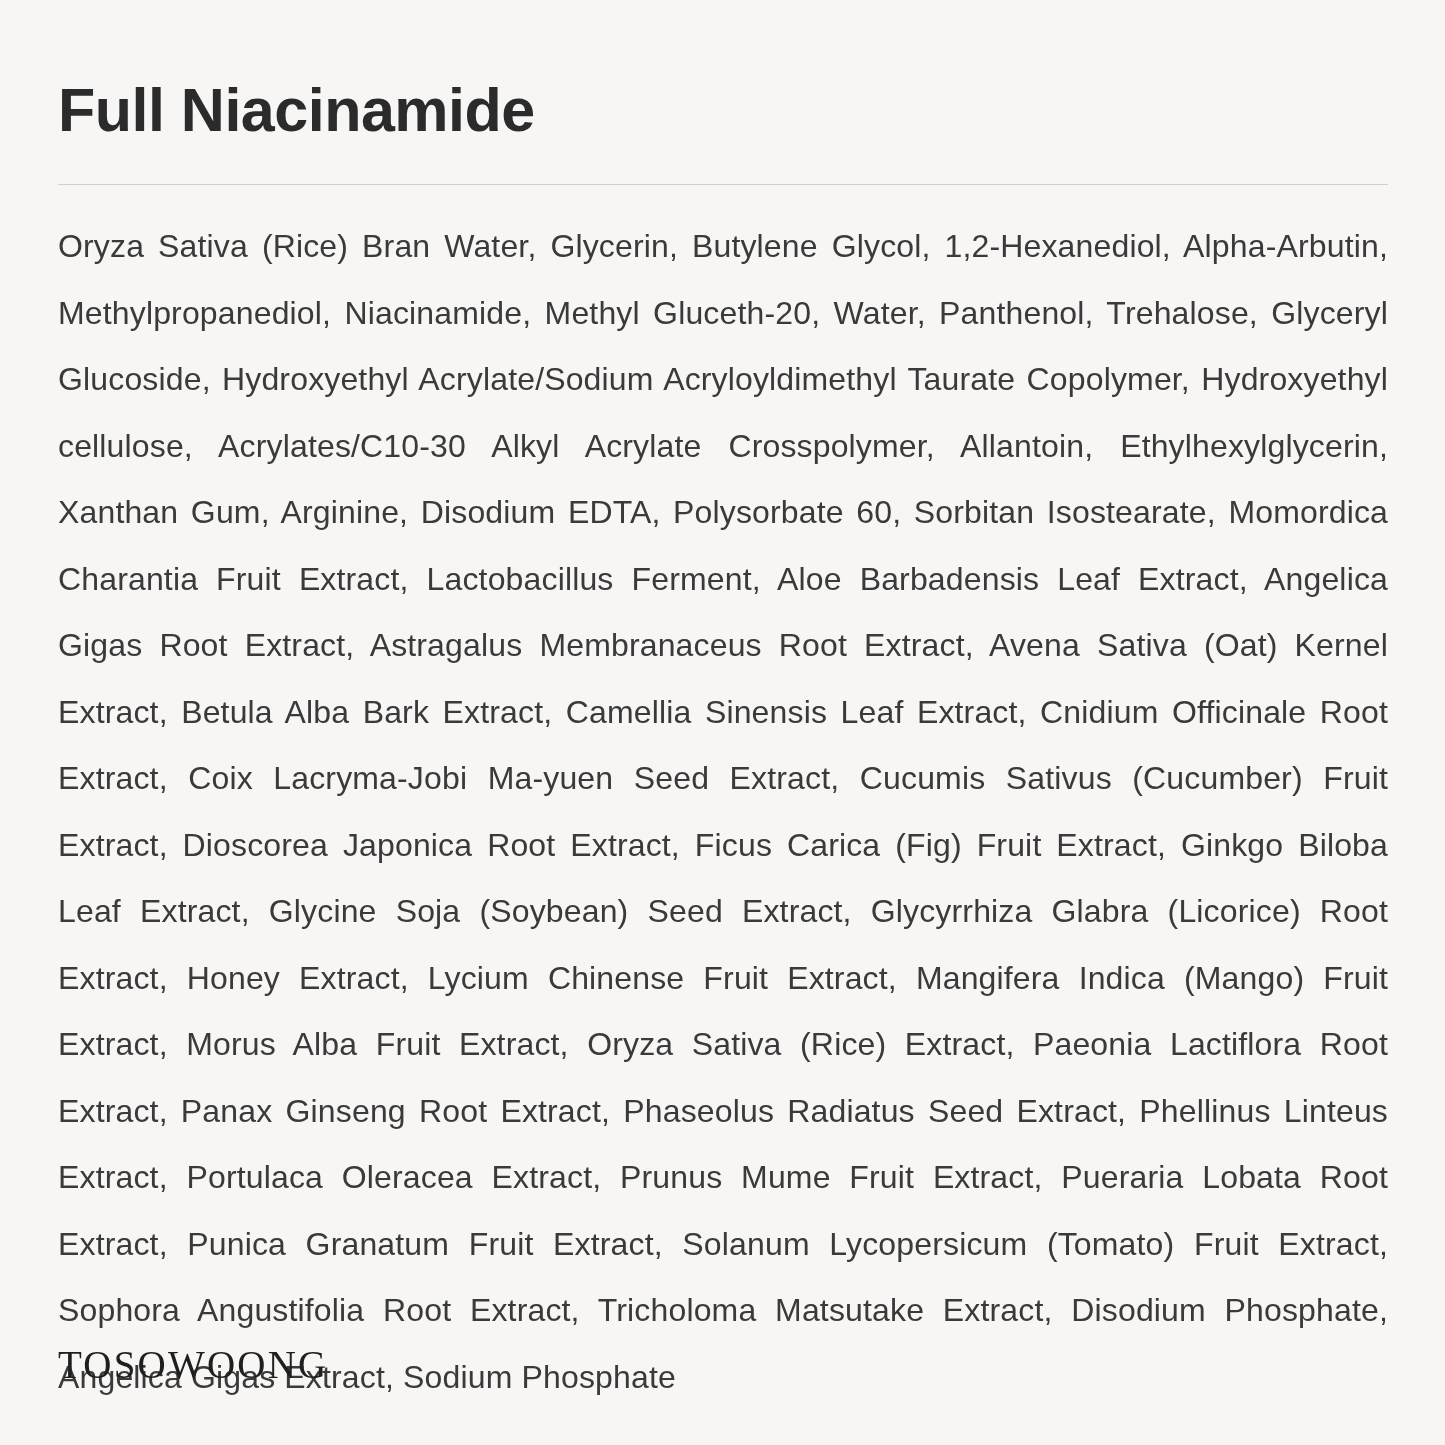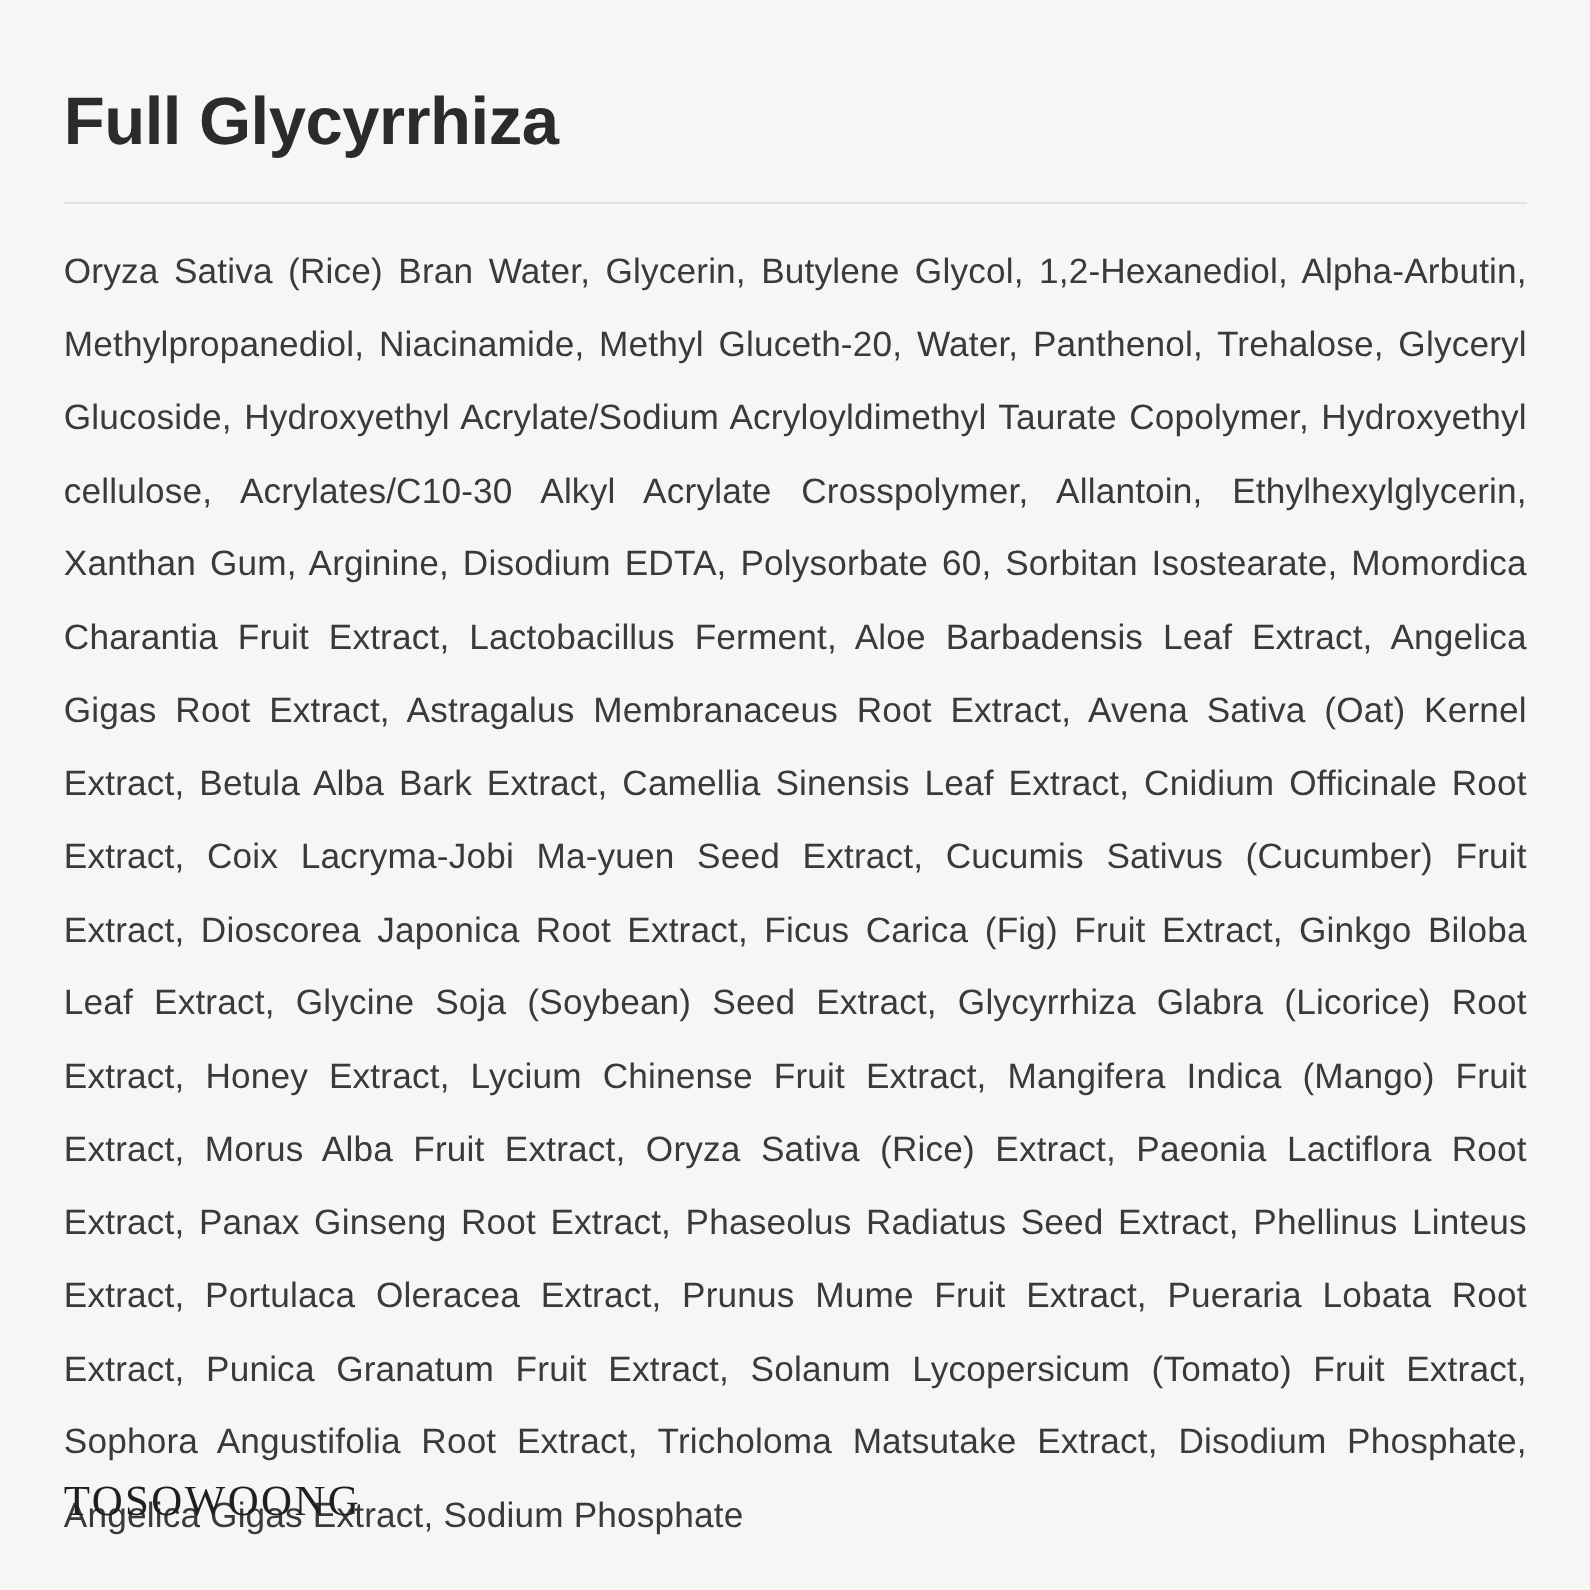--- a/index.html
+++ b/index.html
@@ -55,17 +55,17 @@
     font-size: 39px;
     letter-spacing: 2.2px;
     color: #1f1f1f;
     font-weight: 400;
   }
 </style>
 </head>
 <body>
 
 <div class="page">
-  <h1 class="title">Full Glycyrrhiza</h1>
+  <h1 class="title">Full Niacinamide</h1>
   <div class="divider"></div>
   <p class="ingredients">Oryza Sativa (Rice) Bran Water, Glycerin, Butylene Glycol, 1,2-Hexanediol, Alpha-Arbutin, Methylpropanediol, Niacinamide, Methyl Gluceth-20, Water, Panthenol, Trehalose, Glyceryl Glucoside, Hydroxyethyl Acrylate/Sodium Acryloyldimethyl Taurate Copolymer, Hydroxyethyl cellulose, Acrylates/C10-30 Alkyl Acrylate Crosspolymer, Allantoin, Ethylhexylglycerin, Xanthan Gum, Arginine, Disodium EDTA, Polysorbate 60, Sorbitan Isostearate, Momordica Charantia Fruit Extract, Lactobacillus Ferment, Aloe Barbadensis Leaf Extract, Angelica Gigas Root Extract, Astragalus Membranaceus Root Extract, Avena Sativa (Oat) Kernel Extract, Betula Alba Bark Extract, Camellia Sinensis Leaf Extract, Cnidium Officinale Root Extract, Coix Lacryma-Jobi Ma-yuen Seed Extract, Cucumis Sativus (Cucumber) Fruit Extract, Dioscorea Japonica Root Extract, Ficus Carica (Fig) Fruit Extract, Ginkgo Biloba Leaf Extract, Glycine Soja (Soybean) Seed Extract, Glycyrrhiza Glabra (Licorice) Root Extract, Honey Extract, Lycium Chinense Fruit Extract, Mangifera Indica (Mango) Fruit Extract, Morus Alba Fruit Extract, Oryza Sativa (Rice) Extract, Paeonia Lactiflora Root Extract, Panax Ginseng Root Extract, Phaseolus Radiatus Seed Extract, Phellinus Linteus Extract, Portulaca Oleracea Extract, Prunus Mume Fruit Extract, Pueraria Lobata Root Extract, Punica Granatum Fruit Extract, Solanum Lycopersicum (Tomato) Fruit Extract, Sophora Angustifolia Root Extract, Tricholoma Matsutake Extract, Disodium Phosphate, Angelica Gigas Extract, Sodium Phosphate</p>
   <div class="brand">TOSOWOONG</div>
 </div>
 
 </body></html>

